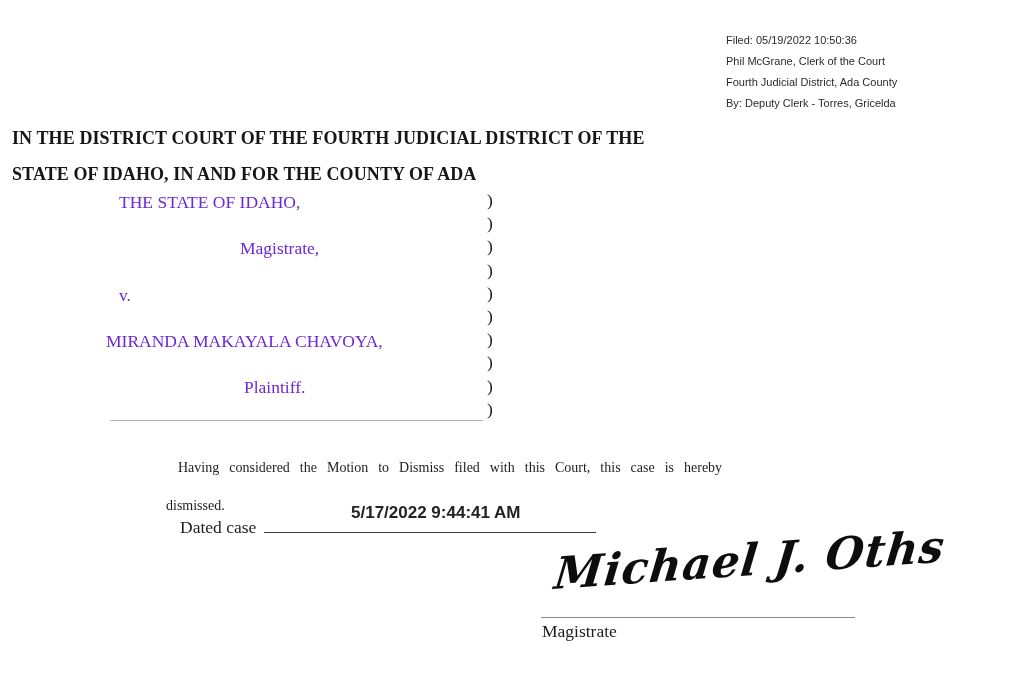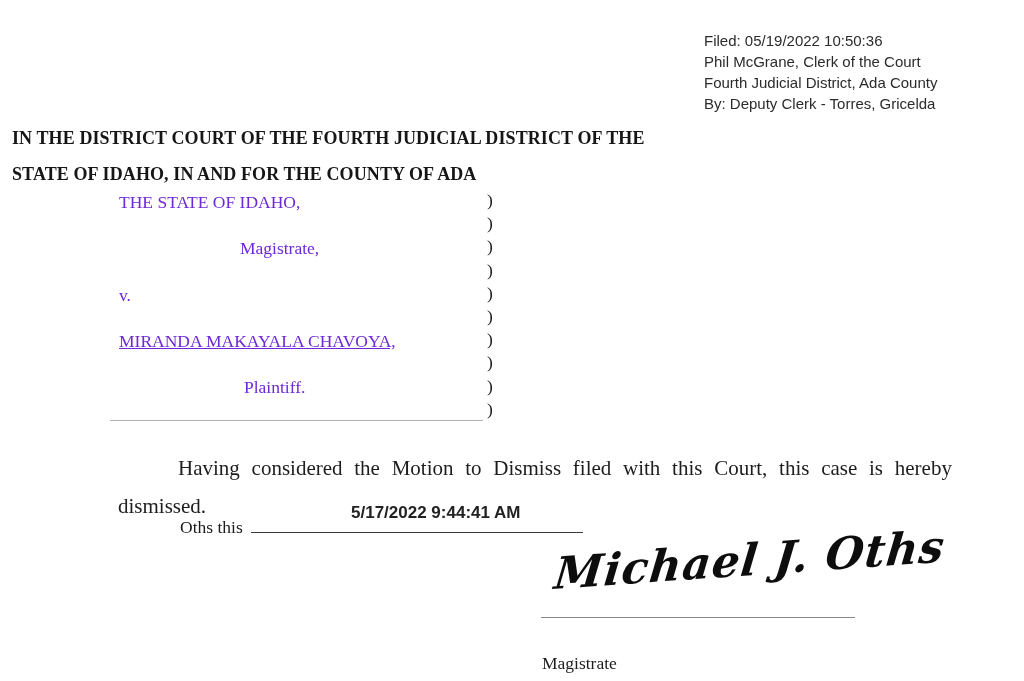--- a/index.html
+++ b/index.html
@@ -13,24 +13,24 @@
     height: 681px;
     background: #ffffff;
     overflow: hidden;
     font-family: "Liberation Serif", serif;
     color: #1d1d1d;
   }
   .abs { position: absolute; }
 
   
   .filing-stamp {
-    left: 704px;
+    left: 726px;
     top: 30px;
     font-family: "Liberation Sans", sans-serif;
-    font-size: 15px;
+    font-size: 11px;
     line-height: 21px;
     color: #2b2b2b;
     white-space: nowrap;
   }
 
   
   .court-title {
     left: 0;
     top: 120px;
     width: 1024px;
@@ -81,30 +81,30 @@
     font-weight: bold;
     white-space: nowrap;
     color: #141414;
   }
 
   
   .body-block {
     left: 118px;
     top: 449px;
     width: 794px;
-    font-size: 21px;
+    font-size: 14px;
     line-height: 38px;
   }
   .body-line1 {
     display: block;
     text-indent: 60px;
     word-spacing: 6.5px;
     white-space: nowrap;
   }
-  .body-line2 { display: block; }
+  .body-line2 { display: block; margin-left: 48px; }
 
   
   .dated-row {
     left: 180px;
     top: 516px;
     font-size: 17.5px;
     white-space: nowrap;
   }
   .dated-underline {
     display: inline-block;
@@ -143,21 +143,20 @@
     top: 617px;
     width: 314px;
     height: 0;
     border-bottom: 1.5px solid #8a8a8a;
   }
   .signature-title {
     left: 542px;
     top: 621px;
     font-size: 17.5px;
     white-space: nowrap;
-    margin-top: 32px;
   }
 </style>
 </head>
 <body>
 
 <div id="page">
 
   <div class="abs filing-stamp">
     <div>Filed: 05/19/2022 10:50:36</div>
     <div>Phil McGrane, Clerk of the Court</div>
@@ -166,21 +165,21 @@
   </div>
 
   <div class="abs court-title">
     <div>IN THE DISTRICT COURT OF THE FOURTH JUDICIAL DISTRICT OF THE</div>
     <div>STATE OF IDAHO, IN AND FOR THE COUNTY OF ADA</div>
   </div>
 
   <div class="abs caption-text" style="left:119px; top:192px;">THE STATE OF IDAHO,</div>
   <div class="abs caption-text" style="left:240px; top:238px;">Magistrate,</div>
   <div class="abs caption-text" style="left:119px; top:285px;">v.</div>
-  <div class="abs caption-text" style="left:119px; top:331px;text-decoration:underline;">MIRANDA MAKAYALA CHAVOYA,</div>
+  <div class="abs caption-text" style="left:106px; top:331px;">MIRANDA MAKAYALA CHAVOYA,</div>
   <div class="abs caption-text" style="left:244px; top:377px;">Plaintiff.</div>
 
   <div class="abs paren-col">
     <span>)</span>
     <span>)</span>
     <span>)</span>
     <span>)</span>
     <span>)</span>
     <span>)</span>
     <span>)</span>
@@ -192,20 +191,20 @@
   <div class="abs caption-underline"></div>
 
 
   <div class="abs body-block">
     <span class="body-line1">Having considered the Motion to Dismiss filed with this Court, this case is hereby</span>
     <span class="body-line2">dismissed.</span>
   </div>
 
   <div class="abs dated-timestamp">5/17/2022 9:44:41 AM</div>
   <div class="abs dated-row">
-    <span>Oths this</span><span class="dated-underline"></span>
+    <span>Dated case</span><span class="dated-underline"></span>
   </div>
 
   <div class="abs signature-name">Michael J. Oths</div>
   <div class="abs signature-line"></div>
   <div class="abs signature-title">Magistrate</div>
 
 </div>
 
 </body></html>

